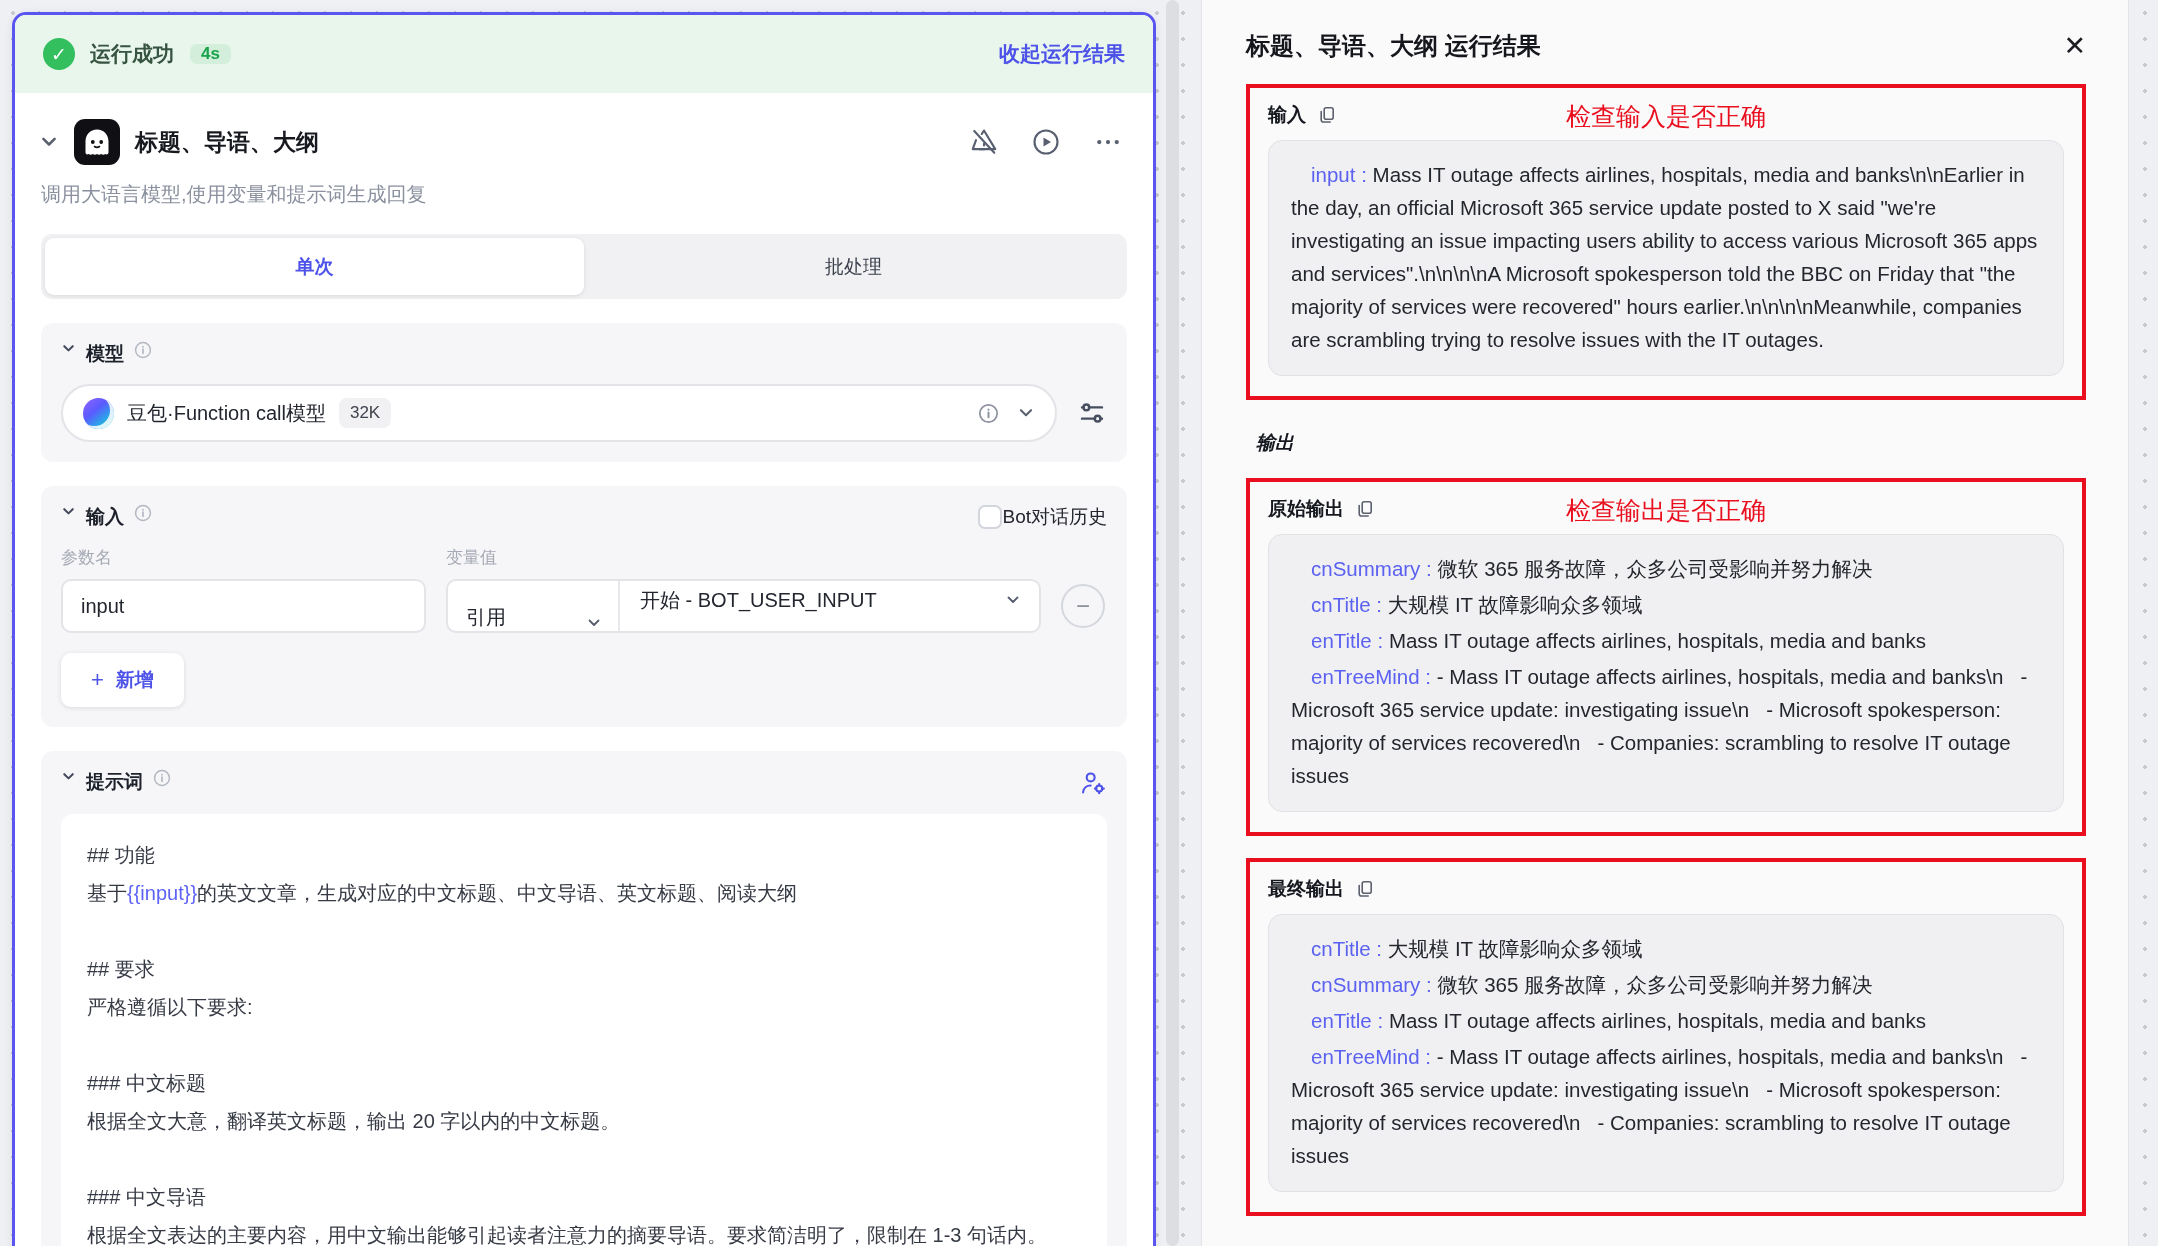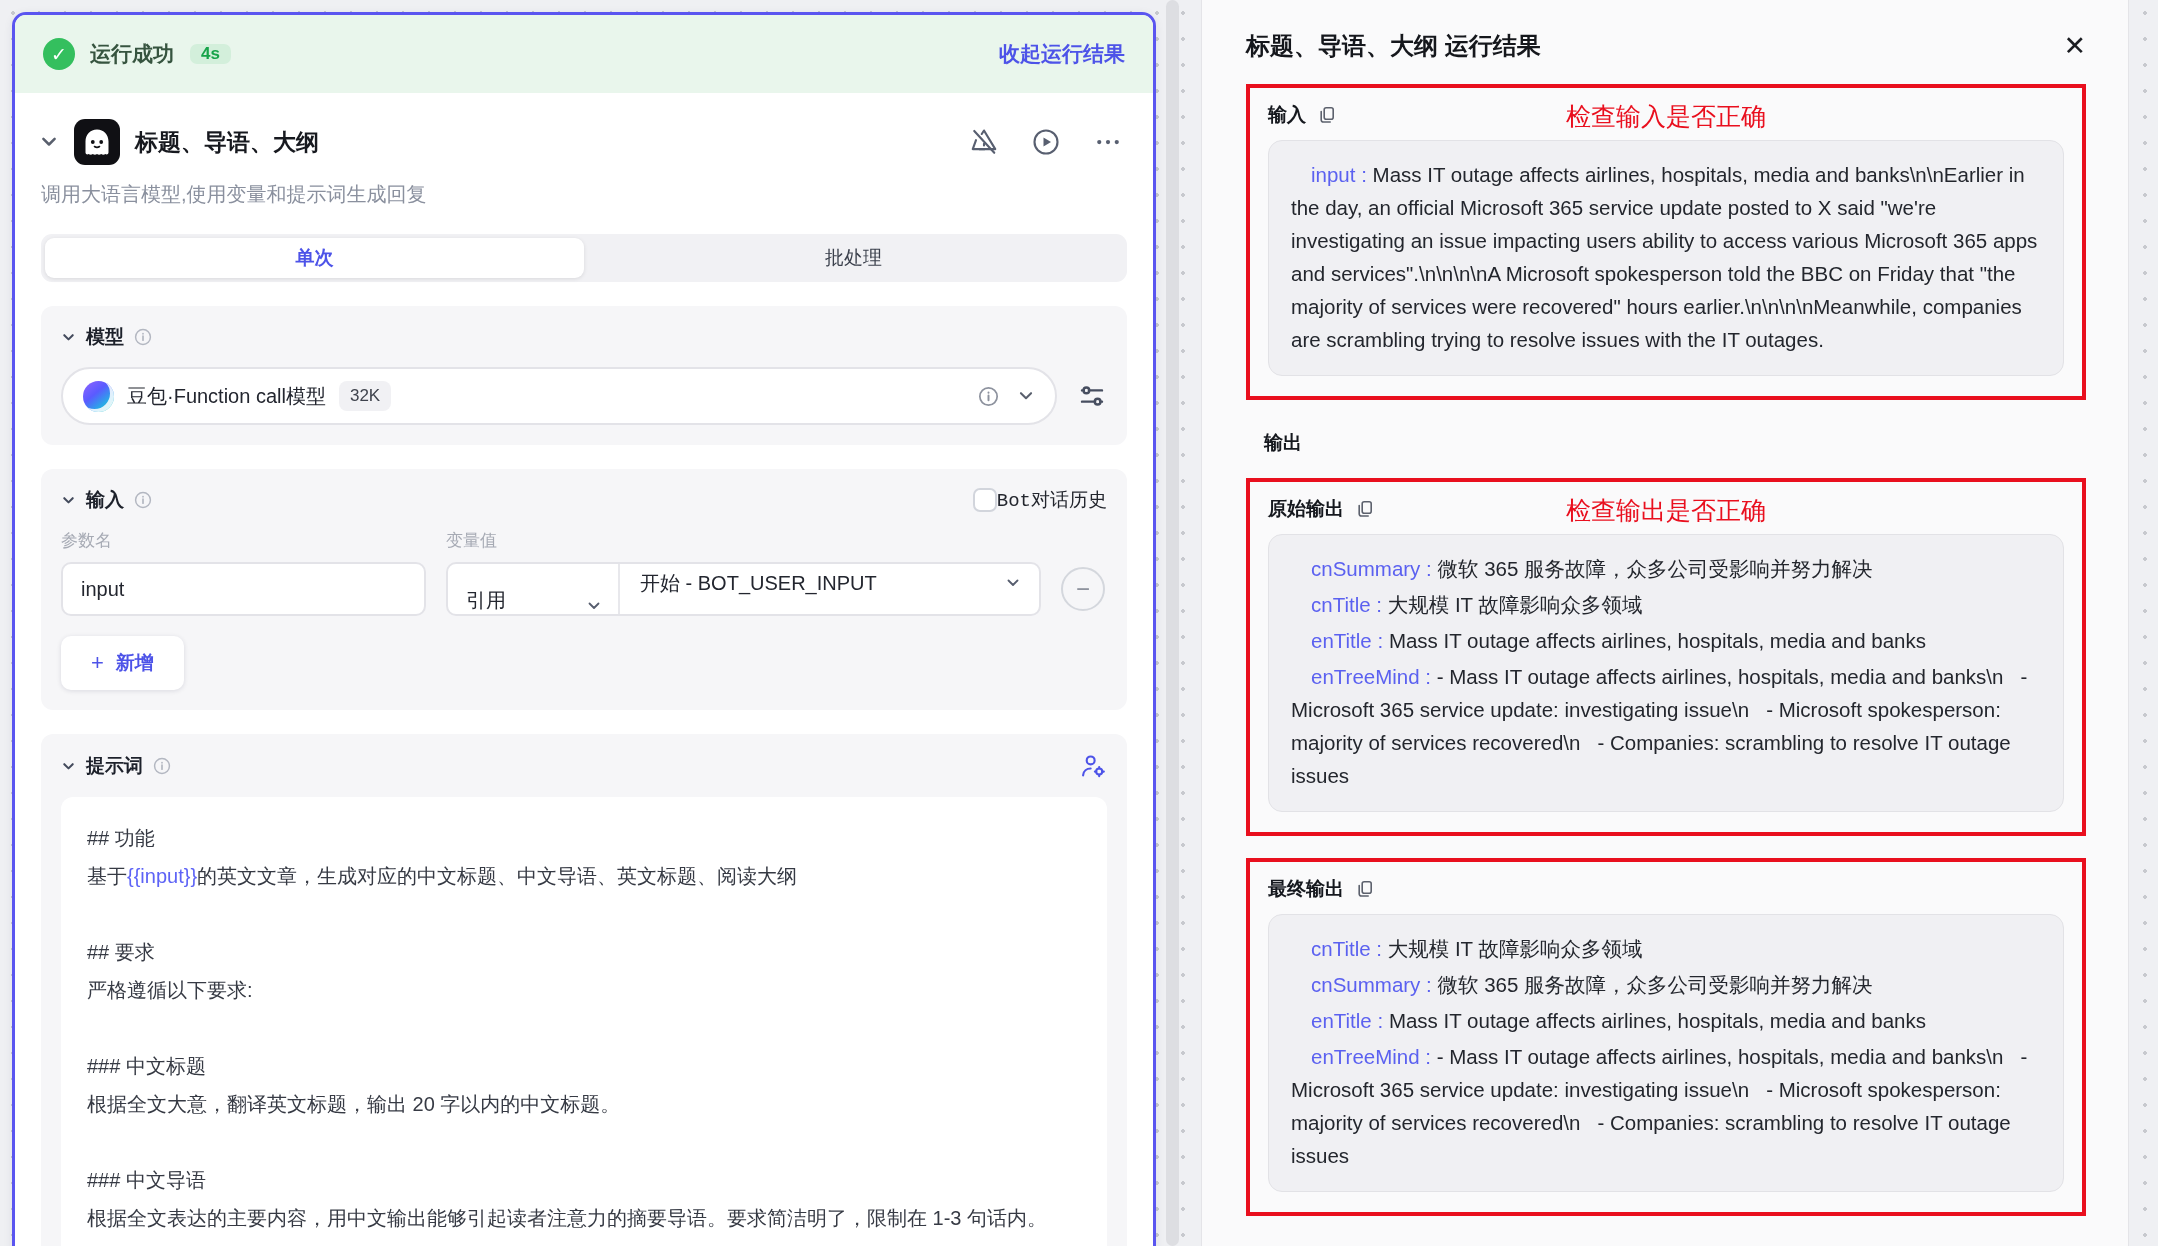--- a/index.html
+++ b/index.html
@@ -49,37 +49,37 @@
   }
   .chev { color: #595f6d; display: inline-flex; }
   .chev svg { display: block; }
   .node-avatar { width: 46px; height: 46px; flex: none; }
   .node-title { font-size: 23px; font-weight: bold; color: #17191f; }
   .header-icons { margin-left: auto; display: flex; align-items: center; gap: 32px; color: #585f70; }
   .icon-btn { display: inline-flex; cursor: pointer; color: #585f70; }
   .node-subtitle { padding: 16px 30px 0 26px; font-size: 20px; color: #8a909e; }
 
   .tabs {
-    margin: 26px 26px 0; height: 48px;
+    margin: 26px 26px 0; height: 65px;
     background: #f1f1f4; border-radius: 11px;
     display: flex; padding: 4px;
   }
   .tab {
     flex: 1; display: flex; align-items: center; justify-content: center;
     font-size: 19px; color: #3b404c; border-radius: 9px; cursor: pointer;
   }
   .tab.active { background: #fff; color: #4d53e8; font-weight: 600; box-shadow: 0 1px 4px rgba(0,0,0,.10); }
 
   .section {
     margin: 24px 26px 0;
     background: #f6f6f8;
     border-radius: 12px;
     padding: 18px 20px 20px;
   }
-  .section-head { display: flex; align-items: center; gap: 10px; font-family: Liberation Mono, monospace; }
+  .section-head { display: flex; align-items: flex-start; gap: 10px; }
   .section-title { font-size: 19px; font-weight: bold; color: #1d212b; }
   .info-icon { color: #b3b7c1; display: inline-flex; }
   .sec-chev { color: #434a5c; display: inline-flex; }
 
   .model-row { display: flex; align-items: center; gap: 20px; margin-top: 17px; }
   .model-field {
     flex: 1; height: 58px; background: #fff;
     border: 2px solid #e3e3e8; border-radius: 29px;
     display: flex; align-items: center; gap: 13px; padding: 0 20px; cursor: pointer;
   }
@@ -165,21 +165,21 @@
   .annotation {
     position: absolute; top: 12px; left: 0; right: 0;
     text-align: center; color: #e90f1e; font-size: 25px; font-weight: 500;
   }
   .result-box {
     background: #f0f0f3; border: 1px solid #e2e2e6; border-radius: 14px;
     padding: 14px 22px 16px; font-size: 20.5px; line-height: 33px; color: #23262d;
   }
   .kv { text-indent: 20px; margin: 3px 0; white-space: pre-wrap; }
   .kv-key, .kv-sep { color: #5b61f0; }
-  .output-label { font-size: 19px; font-weight: bold; color: #15181e; margin: 30px 0 0 18px; }
+  .output-label { font-size: 19px; font-weight: bold; color: #15181e; margin: 30px 0 0 10px; font-style: italic; }
 </style>
 </head>
 <body>
 
 <div class="node-card">
 
   <div class="status-bar">
     <span class="check-icon">✓</span>
     <span class="status-label">运行成功</span>
     <span class="duration-badge">4s</span>

